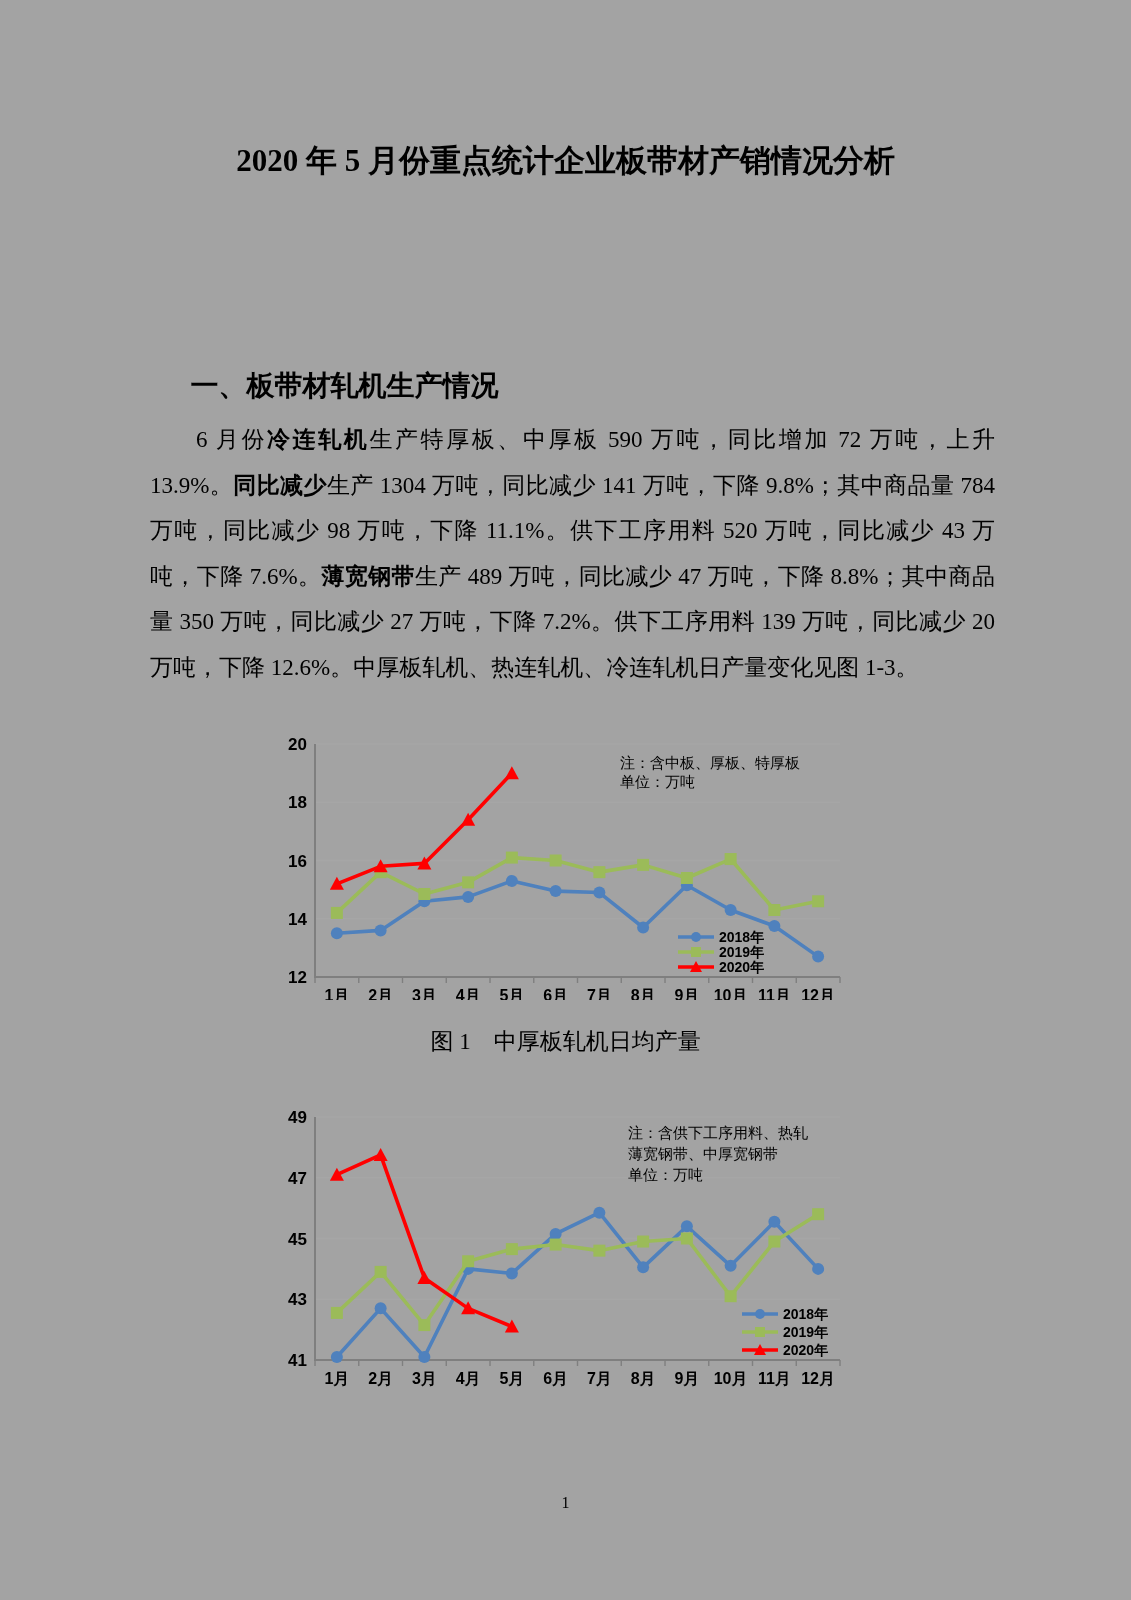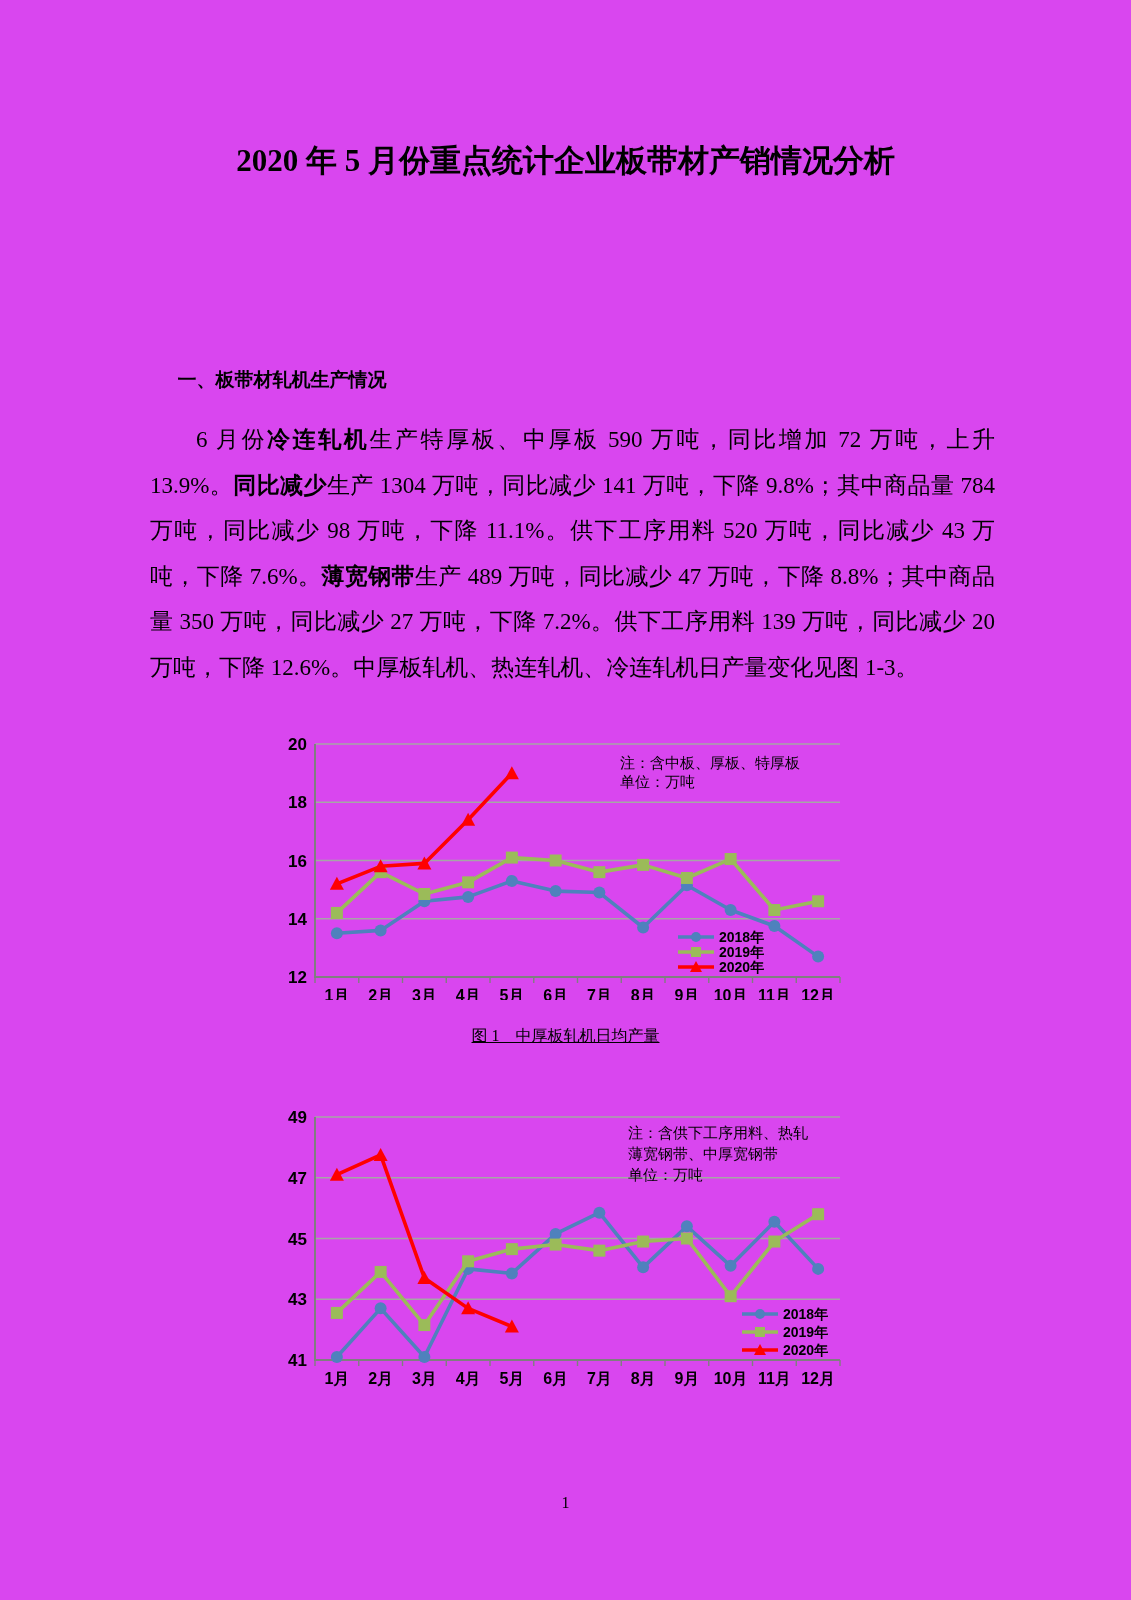--- a/index.html
+++ b/index.html
@@ -1,42 +1,42 @@
 <!DOCTYPE html>
 <html><head>
 <meta charset="utf-8">
 <style>
   html,body { margin:0; padding:0; background:#ffffff; }
   .page {
-    position:relative; width:1131px; height:1600px; background:#d946ef;
+    position:relative; width:1131px; height:1600px; background:#a3a3a3;
     font-family:"Liberation Serif","DejaVu Serif",serif; color:#000;
     overflow:hidden;
   }
   .doc-title {
     position:absolute; top:140px; left:0; width:100%;
     text-align:center; font-size:31px; font-weight:bold; margin:0;
   }
   .para {
     position:absolute; left:150px; width:845px; margin:0;
     font-size:23px; line-height:45.5px; text-align:justify; text-indent:2em;
   }
   .para-1 { top:226px; }
   .para-2 { top:417px; }
   .section-heading {
     position:absolute; left:150px; top:367px; width:845px; margin:0;
-    font-size:19px; font-weight:bold; text-indent:1.45em;
+    font-size:28px; font-weight:bold; text-indent:1.45em;
     font-family:"Liberation Sans","DejaVu Sans",sans-serif;
   }
   .figure { position:absolute; left:280px; margin:0; padding:0; }
   .figure-1 { top:722px; }
   .figure-2 { top:1090px; }
   .figure svg { display:block; }
   .caption {
     position:absolute; left:0; width:100%; text-align:center;
-    font-size:16px; margin:0;text-decoration:underline;
+    font-size:23px; margin:0;
   }
   .caption-1 { top:1026px; }
   .caption-2 { top:1403px; }
   .page-number {
     position:absolute; top:1494px; left:0; width:100%;
     text-align:center; font-size:16px;
   }
   b { font-weight:bold; }
 </style>
 </head>

